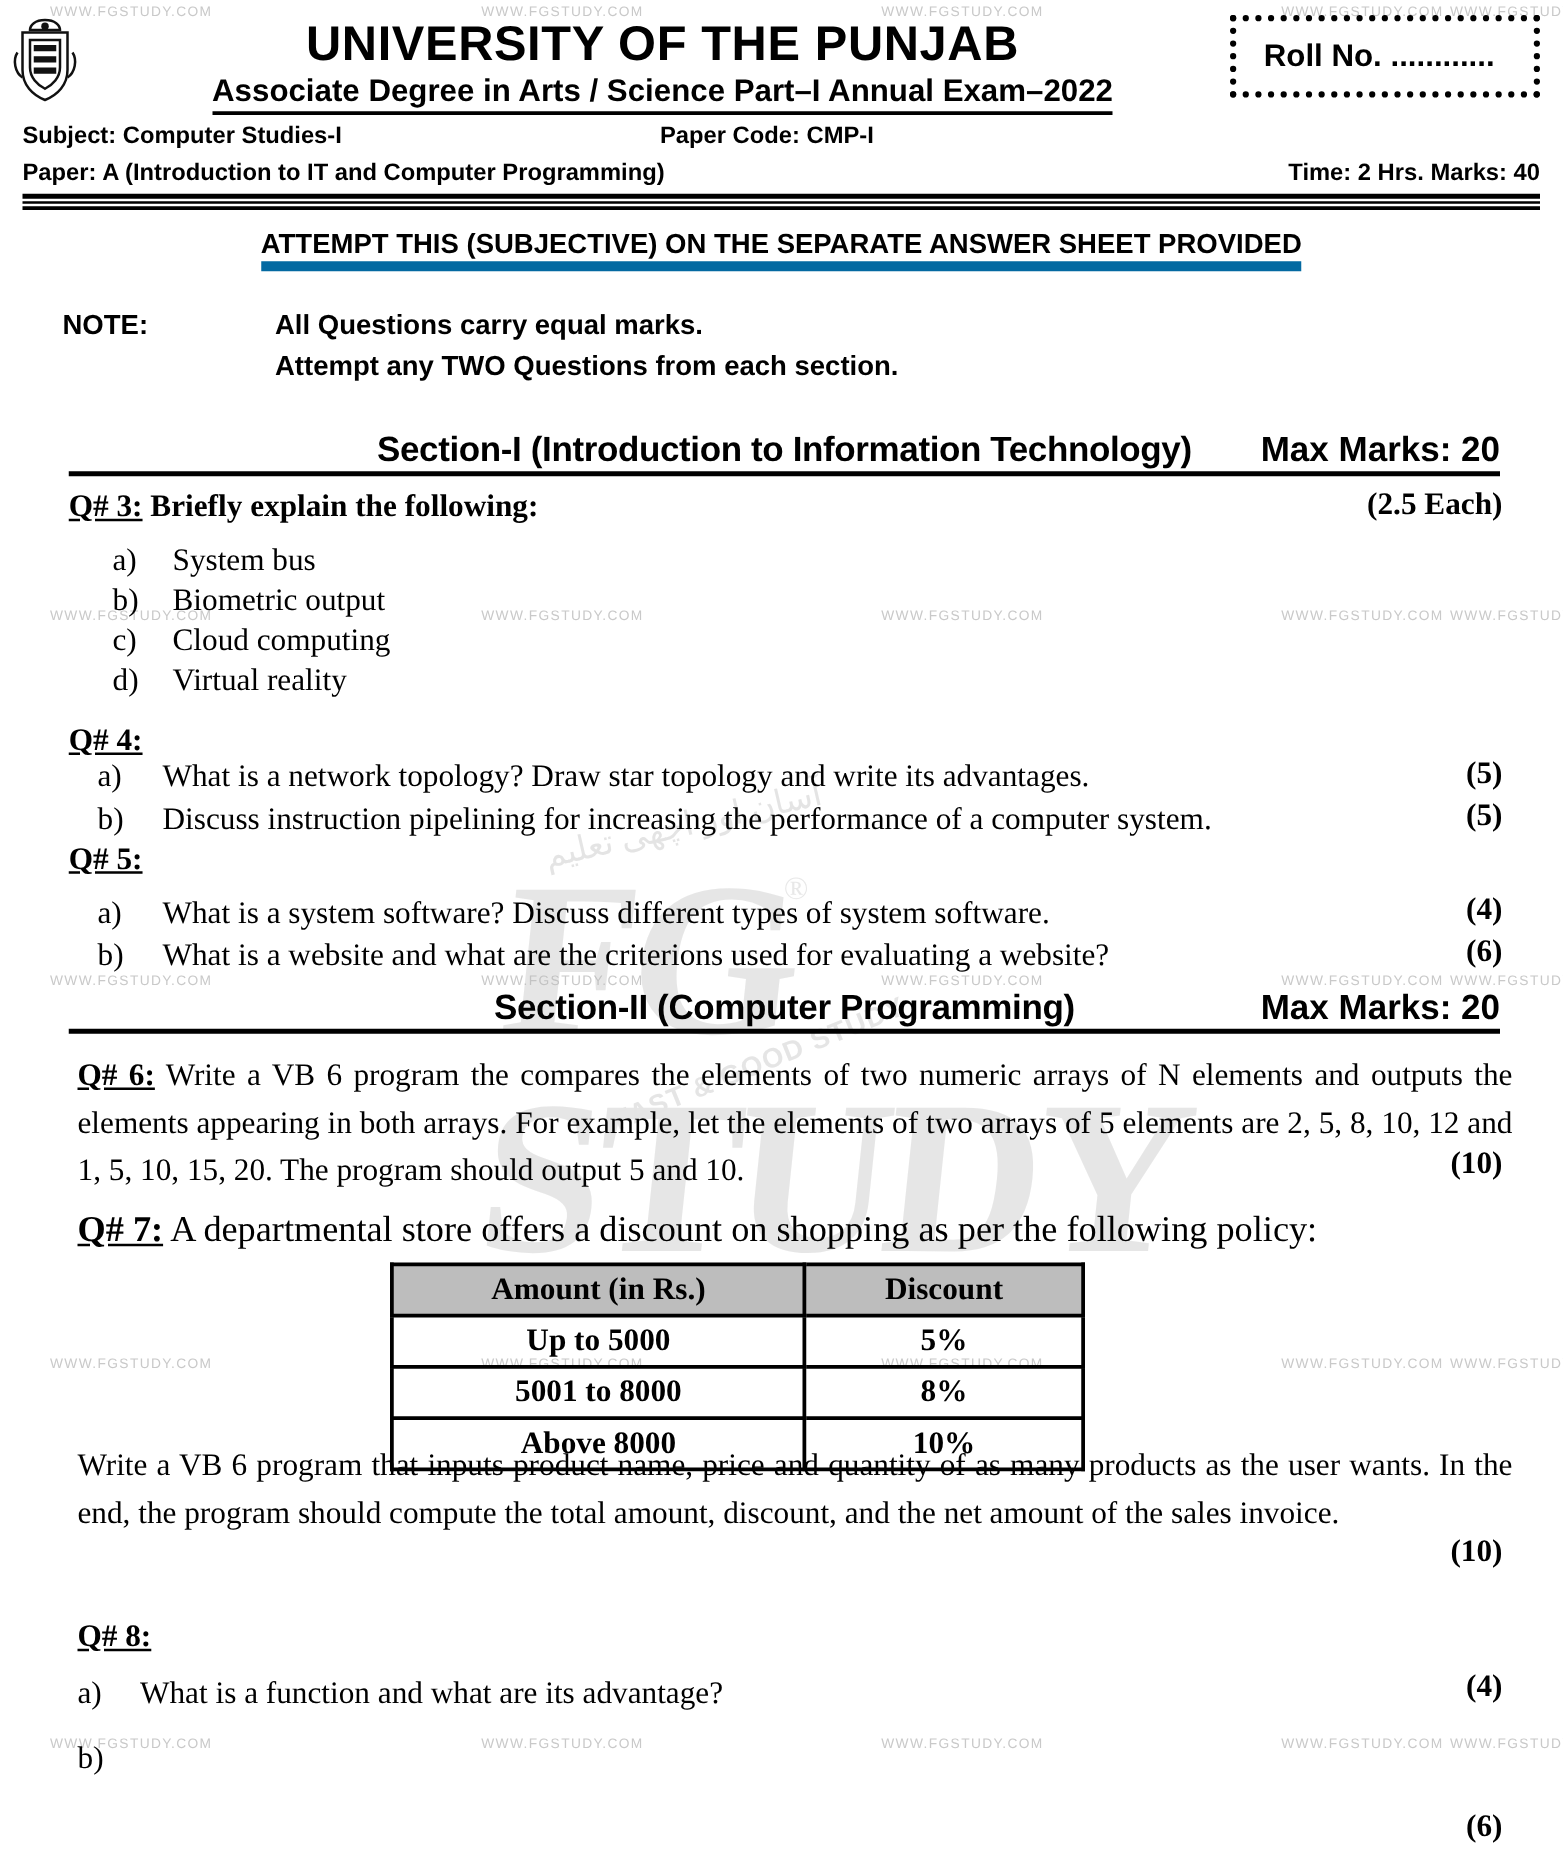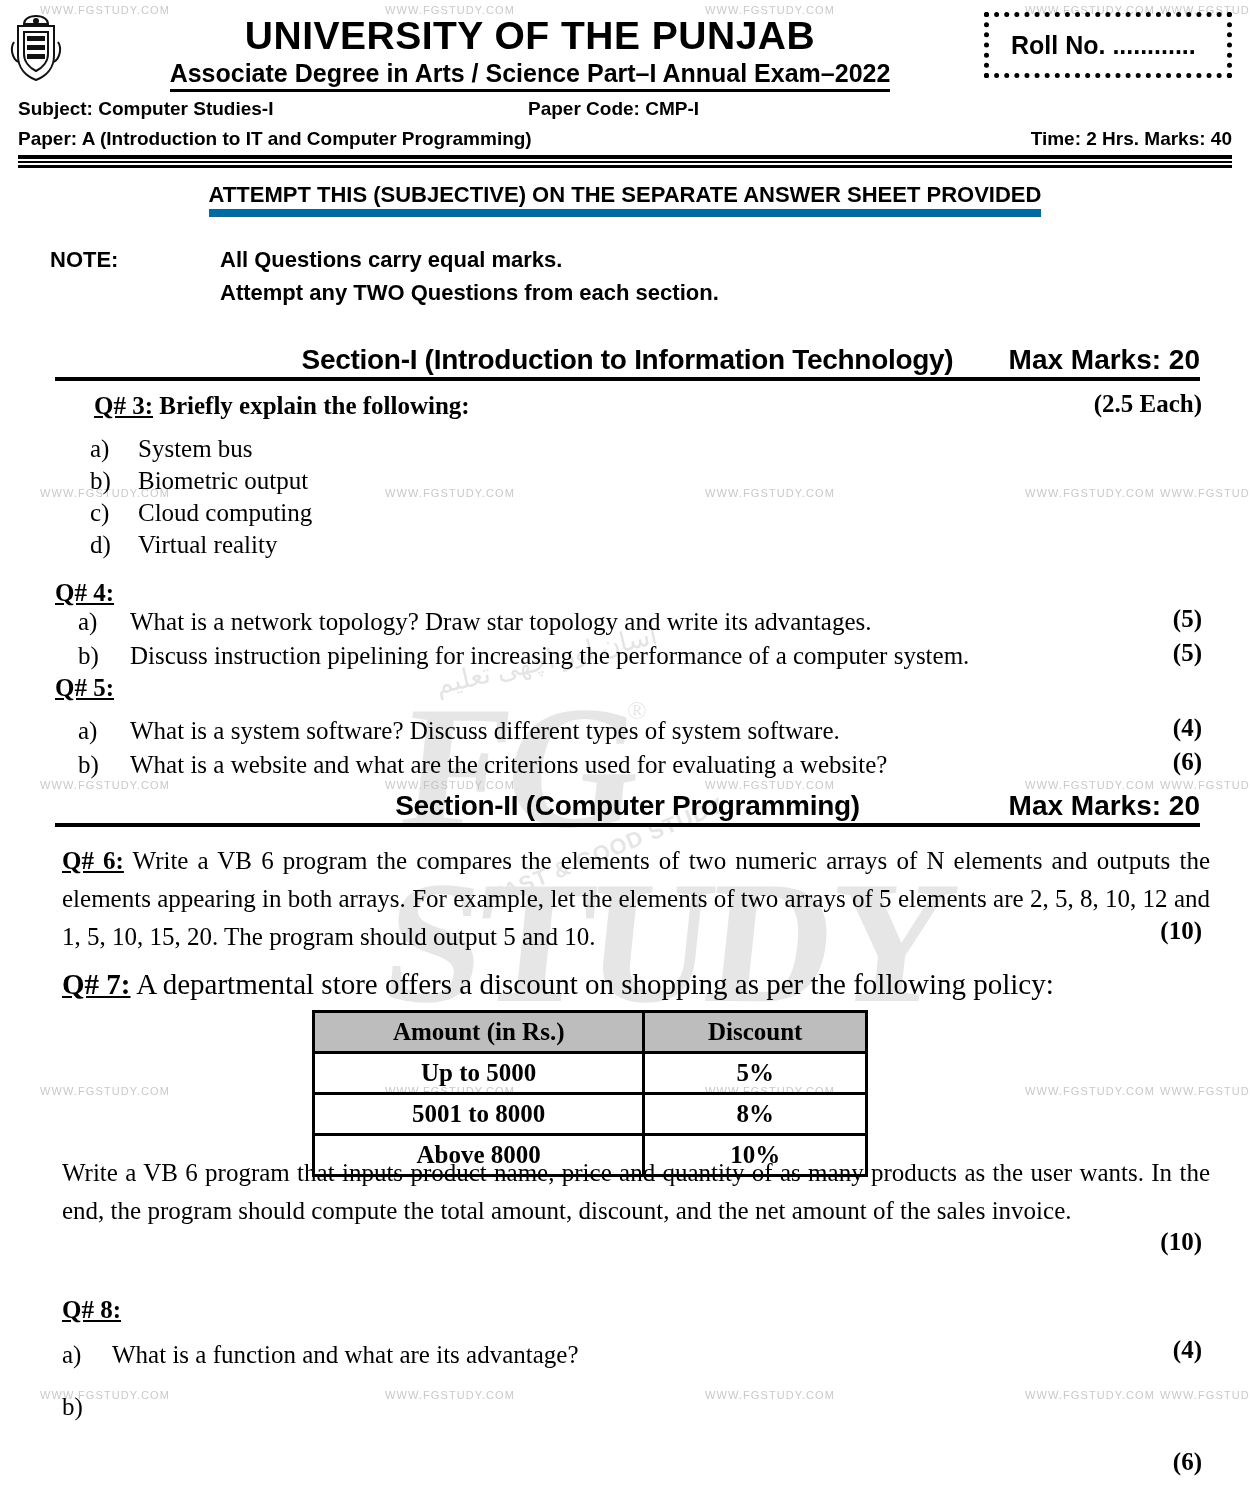--- a/index.html
+++ b/index.html
@@ -244,21 +244,21 @@
     line-height: 32px;
   }
   .q-marks {
     position: absolute;
     right: 48px;
     font-size: 25px;
     font-weight: bold;
     white-space: nowrap;
   }
 
-  #q3-head { left: 55px; top: 390px; width: 900px; font-weight: bold; margin-left: 39px; }
+  #q3-head { left: 55px; top: 390px; width: 900px; font-weight: bold; }
   #q3-marks { top: 390px; }
 
   #q3-list {
     position: absolute;
     left: 90px;
     top: 433px;
     width: 700px;
     font-size: 25px;
     line-height: 32px;
   }

